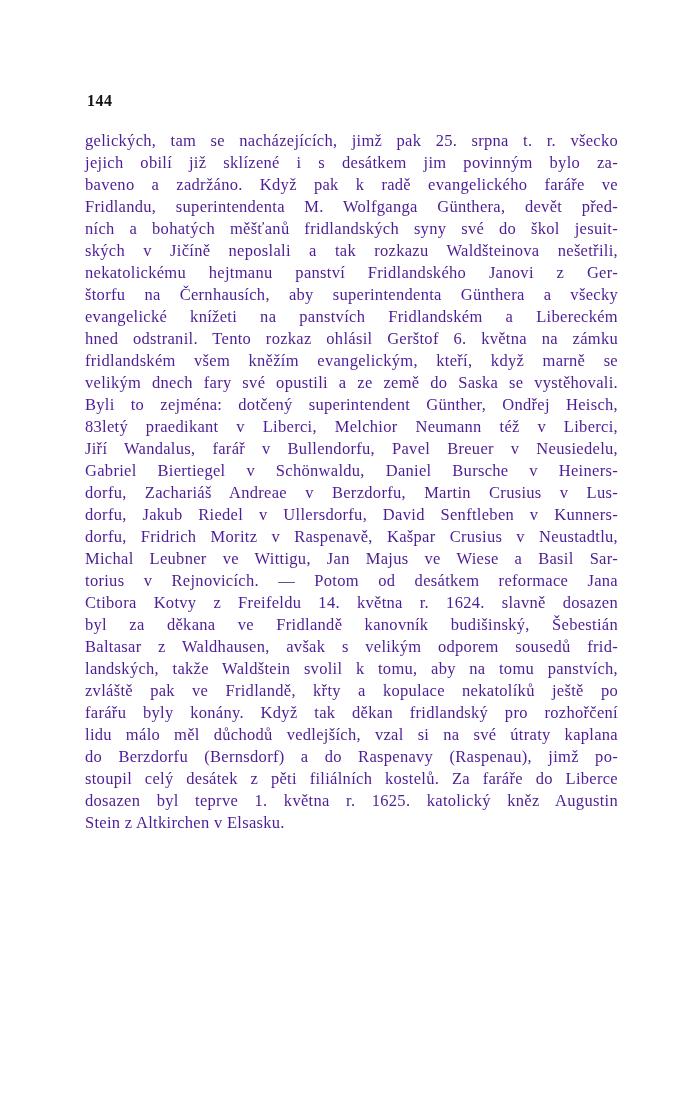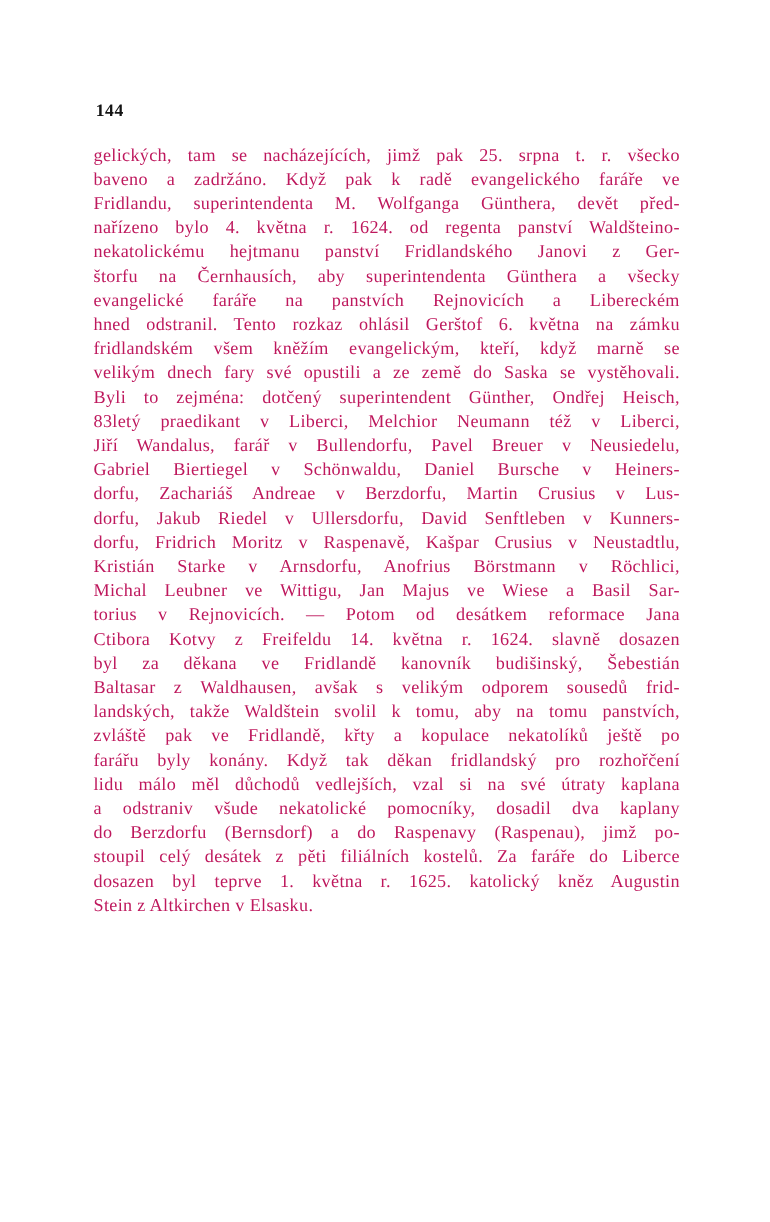--- a/index.html
+++ b/index.html
@@ -36,58 +36,58 @@
     width: 533px;
   }
   .line {
     font-size: 16.5px;
     line-height: 22px;
     height: 22px;
     letter-spacing: 0.3px;
     white-space: normal;
     text-align: justify;
     text-align-last: justify;
-    color: #be185d;
+    color: #4c1d95;
   }
   .line.final {
     text-align-last: left;
   }
 </style>
 </head>
 <body style="background: rgb(255, 255, 255);">
 
 <div class="page" style="color: rgb(24, 24, 24);">
   <div class="page-number">144</div>
   <div class="text-block">
       <div class="line">gelických, tam se nacházejících, jimž pak 25. srpna t. r. všecko</div>
+      <div class="line">jejich obilí již sklízené i s desátkem jim povinným bylo za-</div>
       <div class="line">baveno a zadržáno. Když pak k radě evangelického faráře ve</div>
       <div class="line">Fridlandu, superintendenta M. Wolfganga Günthera, devět před-</div>
-      <div class="line">nařízeno bylo 4. května r. 1624. od regenta panství Waldšteino-</div>
+      <div class="line">ních a bohatých měšťanů fridlandských syny své do škol jesuit-</div>
+      <div class="line">ských v Jičíně neposlali a tak rozkazu Waldšteinova nešetřili,</div>
       <div class="line">nekatolickému hejtmanu panství Fridlandského Janovi z Ger-</div>
       <div class="line">štorfu na Černhausích, aby superintendenta Günthera a všecky</div>
-      <div class="line">evangelické faráře na panstvích Rejnovicích a Libereckém</div>
+      <div class="line">evangelické knížeti na panstvích Fridlandském a Libereckém</div>
       <div class="line">hned odstranil. Tento rozkaz ohlásil Gerštof 6. května na zámku</div>
       <div class="line">fridlandském všem kněžím evangelickým, kteří, když marně se</div>
       <div class="line">velikým dnech fary své opustili a ze země do Saska se vystěhovali.</div>
       <div class="line">Byli to zejména: dotčený superintendent Günther, Ondřej Heisch,</div>
       <div class="line">83letý praedikant v Liberci, Melchior Neumann též v Liberci,</div>
       <div class="line">Jiří Wandalus, farář v Bullendorfu, Pavel Breuer v Neusiedelu,</div>
       <div class="line">Gabriel Biertiegel v Schönwaldu, Daniel Bursche v Heiners-</div>
       <div class="line">dorfu, Zachariáš Andreae v Berzdorfu, Martin Crusius v Lus-</div>
       <div class="line">dorfu, Jakub Riedel v Ullersdorfu, David Senftleben v Kunners-</div>
       <div class="line">dorfu, Fridrich Moritz v Raspenavě, Kašpar Crusius v Neustadtlu,</div>
-      <div class="line">Kristián Starke v Arnsdorfu, Anofrius Börstmann v Röchlici,</div>
       <div class="line">Michal Leubner ve Wittigu, Jan Majus ve Wiese a Basil Sar-</div>
       <div class="line">torius v Rejnovicích. — Potom od desátkem reformace Jana</div>
       <div class="line">Ctibora Kotvy z Freifeldu 14. května r. 1624. slavně dosazen</div>
       <div class="line">byl za děkana ve Fridlandě kanovník budišinský, Šebestián</div>
       <div class="line">Baltasar z Waldhausen, avšak s velikým odporem sousedů frid-</div>
       <div class="line">landských, takže Waldštein svolil k tomu, aby na tomu panstvích,</div>
       <div class="line">zvláště pak ve Fridlandě, křty a kopulace nekatolíků ještě po</div>
       <div class="line">farářu byly konány. Když tak děkan fridlandský pro rozhořčení</div>
       <div class="line">lidu málo měl důchodů vedlejších, vzal si na své útraty kaplana</div>
-      <div class="line">a odstraniv všude nekatolické pomocníky, dosadil dva kaplany</div>
       <div class="line">do Berzdorfu (Bernsdorf) a do Raspenavy (Raspenau), jimž po-</div>
       <div class="line">stoupil celý desátek z pěti filiálních kostelů. Za faráře do Liberce</div>
       <div class="line">dosazen byl teprve 1. května r. 1625. katolický kněz Augustin</div>
       <div class="line final">Stein z Altkirchen v Elsasku.</div>
     </div>
 </div>
 
 </body></html>

